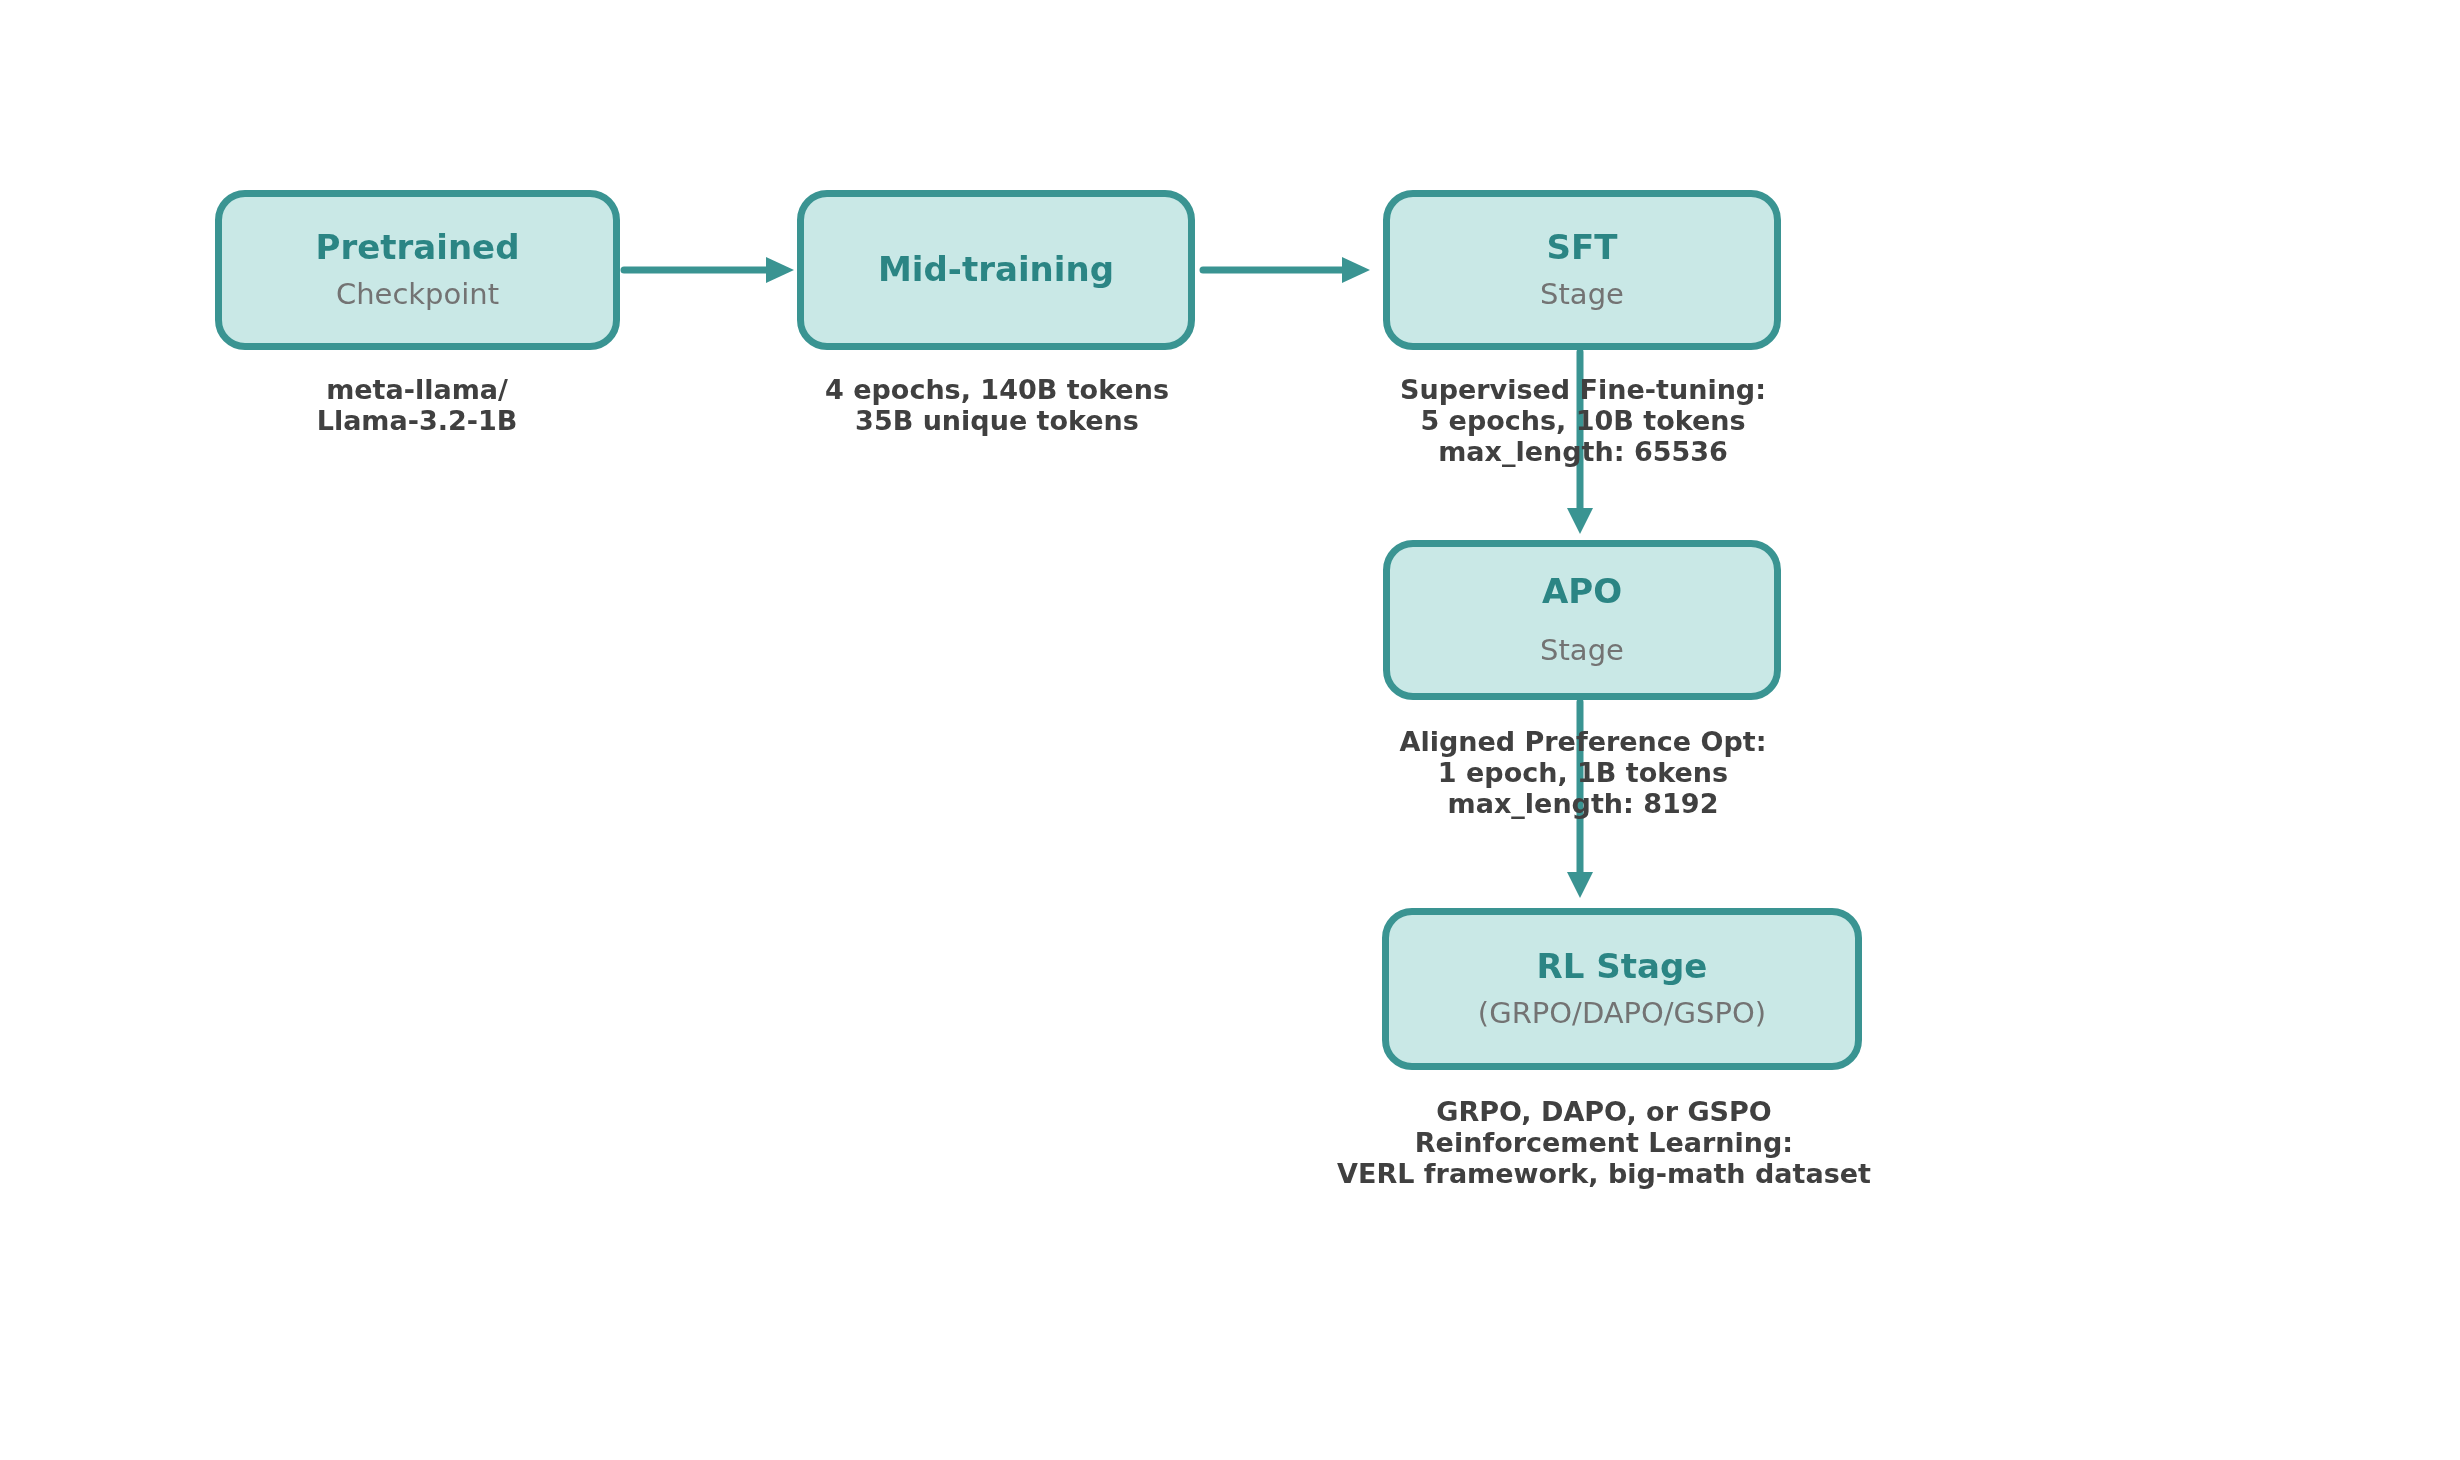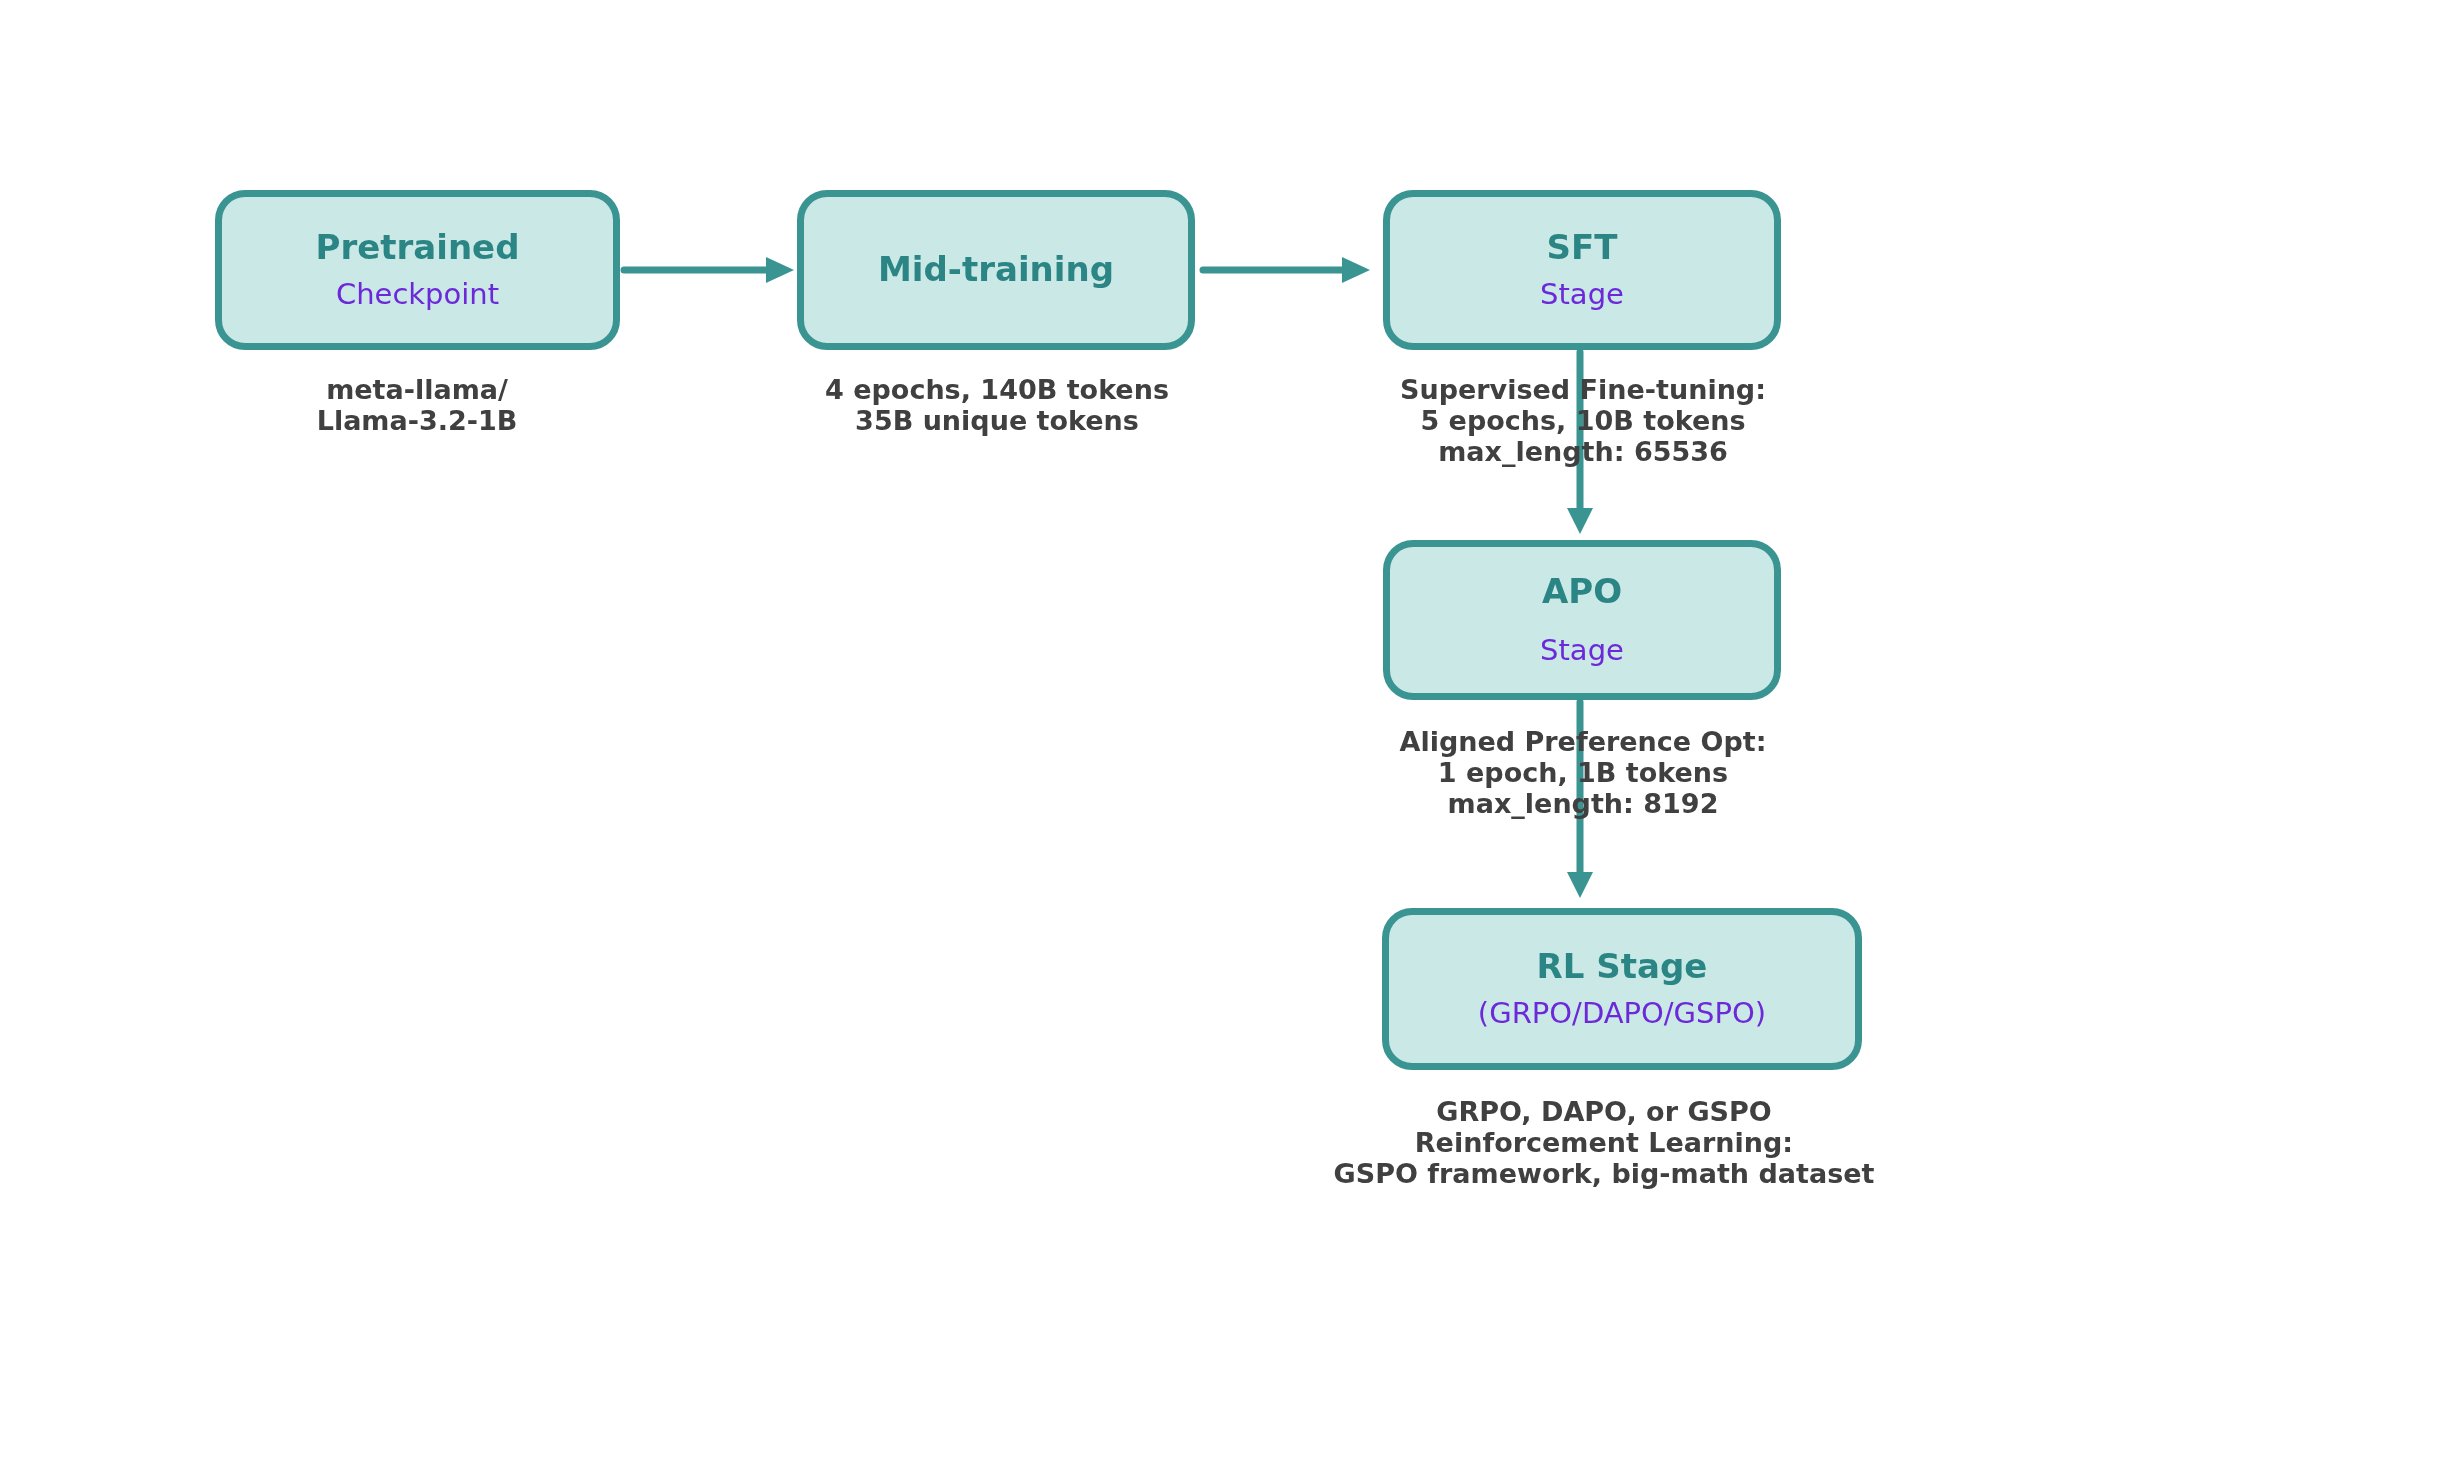--- a/index.html
+++ b/index.html
@@ -32,21 +32,21 @@
   }
   .node-title {
     color: #2b8584;
     font-size: 34px;
     font-weight: 700;
     line-height: 1.1;
     text-align: center;
     white-space: nowrap;
   }
   .node-subtitle {
-    color: #6d28d9;
+    color: #737373;
     font-size: 29px;
     font-weight: 400;
     line-height: 1.1;
     text-align: right;
     white-space: nowrap;
   }
   .caption {
     position: absolute;
     z-index: 2;
     color: #404040;
@@ -133,16 +133,16 @@
 
   <div class="caption" id="cap-apo">
     <div class="caption-line">Aligned Preference Opt:</div>
     <div class="caption-line">1 epoch, 1B tokens</div>
     <div class="caption-line">max_length: 8192</div>
   </div>
 
   <div class="caption" id="cap-rl">
     <div class="caption-line">GRPO, DAPO, or GSPO</div>
     <div class="caption-line">Reinforcement Learning:</div>
-    <div class="caption-line">GSPO framework, big-math dataset</div>
+    <div class="caption-line">VERL framework, big-math dataset</div>
   </div>
 
 </div>
 
 </body></html>

